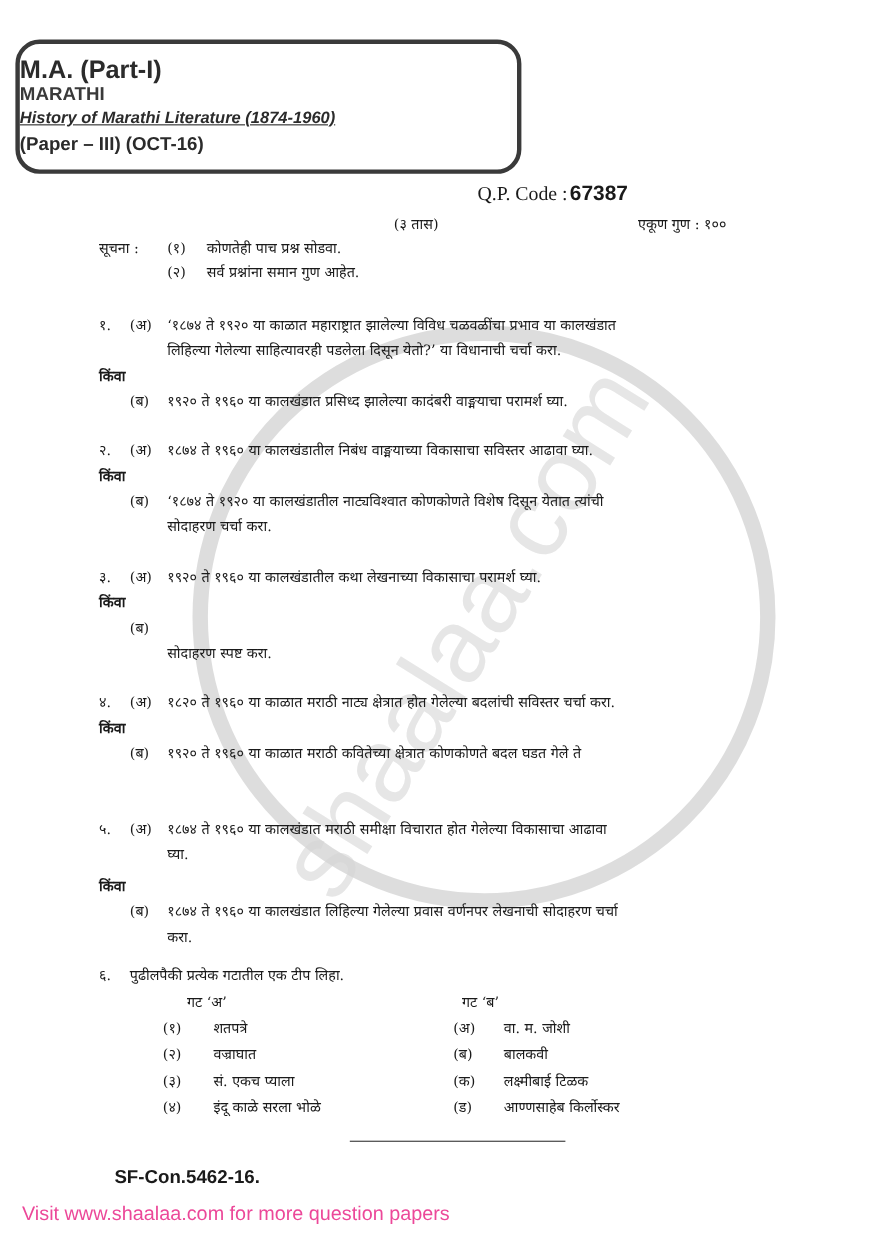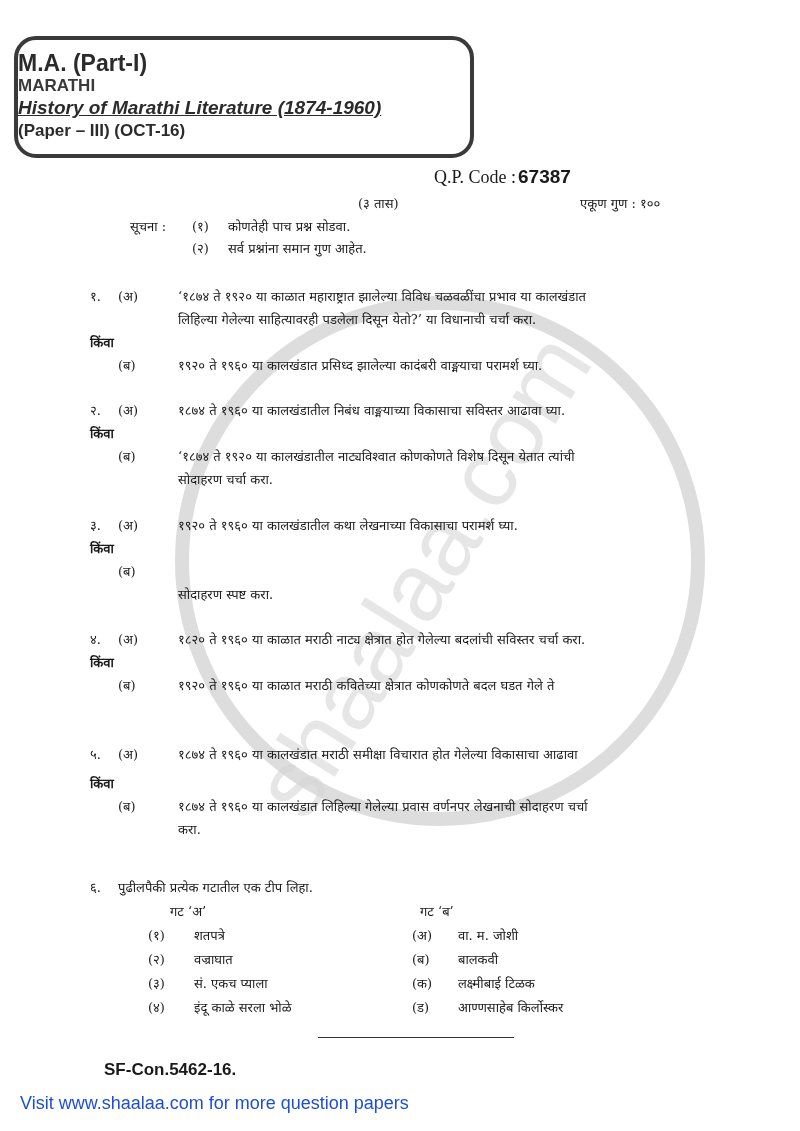--- a/index.html
+++ b/index.html
@@ -4,50 +4,50 @@
 <style>
   html, body { margin: 0; padding: 0; background: #ffffff; }
   body { width: 800px; height: 1131px; position: relative; overflow: hidden;
          font-family: "DejaVu Serif", serif; color: #1a1a1a; }
   .page { position: absolute; inset: 0; }
   .header-box { position: absolute; left: 14px; top: 36px; width: 460px; height: 122px;
                 border: 4px solid #3a3a3a; border-radius: 22px; box-sizing: border-box;
                 font-family: "Liberation Sans", sans-serif; text-align: left; color: #2b2b2b; }
   .hb-course { font-weight: bold; font-size: 23px; margin-top: 10px; line-height: 26px; }
   .hb-subject { font-weight: bold; font-size: 17px; line-height: 20px; color: #3a3a3a; }
-  .hb-title { font-weight: bold; font-style: italic; font-size: 19px; line-height: 24px; text-decoration: underline; }
+  .hb-title { font-weight: bold; font-style: italic; font-size: 15px; line-height: 24px; text-decoration: underline; }
   .hb-paper { font-weight: bold; font-size: 17px; line-height: 22px; }
   .qp { position: absolute; left: 434px; top: 166px; font-size: 18px; font-family: "Liberation Serif", serif; }
   .qp b { font-family: "Liberation Sans", sans-serif; font-size: 19px; margin-left: 2px; }
   .dur { position: absolute; left: 358px; top: 194px; font-size: 13px; }
   .marks { position: absolute; left: 580px; top: 194px; font-size: 13px; }
-  .instr { position: absolute; left: 90px; top: 216px; font-size: 13px; line-height: 22px; margin-left: 40px; }
+  .instr { position: absolute; left: 90px; top: 216px; font-size: 13px; line-height: 22px; }
   .instr .row { display: flex; }
   .instr .lbl { width: 62px; }
   .instr .num { width: 36px; }
   .q { position: absolute; left: 90px; font-size: 13px; line-height: 23px; width: 590px; }
   .q .line { display: flex; }
   .q .qn { width: 28px; flex: none; }
   .q .sub { width: 34px; flex: none; }
-  .q .txt { flex: 1; text-align: justify; margin-left: 26px; }
+  .q .txt { flex: 1; text-align: justify; }
   .q .indent { padding-left: 62px; }
   .q .bsub { padding-left: 28px; }
   .kinva { text-align: left; font-weight: bold; width: 590px; }
   .tips { position: absolute; left: 90px; top: 876px; font-size: 13px; line-height: 24px; }
   .tips .groups { display: flex; margin-left: 0; }
   .tips .col { width: 220px; }
   .tips .gh { padding-left: 80px; }
   .tips .gh2 { padding-left: 60px; }
   .tips .item { display: flex; padding-left: 58px; }
   .tips .col2 .item { padding-left: 52px; }
   .tips .item .n { width: 46px; }
   .rule { position: absolute; left: 318px; top: 1037px; width: 196px; height: 0; border-top: 1px solid #333; }
   .code { position: absolute; left: 104px; top: 1060px; font-family: "Liberation Sans", sans-serif;
           font-weight: bold; font-size: 17px; }
-  .visit { position: absolute; left: 20px; top: 1093px; font-family: "Liberation Sans", sans-serif; font-size: 18px; color: #1d4ed8; }
+  .visit { position: absolute; left: 20px; top: 1093px; font-family: "Liberation Sans", sans-serif; font-size: 18px; color: #ec4899; }
   .watermark { position: absolute; left: 175px; top: 296px; width: 530px; height: 530px;
                border: 14px solid #d2d2d2; border-radius: 50%; box-sizing: border-box; opacity: 0.75; pointer-events: none; }
   .wm-text { position: absolute; left: 150px; top: 520px; font-family: "Liberation Sans", sans-serif;
              font-size: 96px; color: #d6d6d6; transform: rotate(-58deg); opacity: 0.6; pointer-events: none; white-space: nowrap; }
 </style>
 </head>
 <body>
 
 <div class="page">
 
@@ -139,20 +139,23 @@
         <span class="txt">१९२० ते १९६० या काळात मराठी कवितेच्या क्षेत्रात कोणकोणते बदल घडत गेले ते</span>
       </div>
   </div>
 
   <div class="q" style="top:743px">
     <div class="line">
         <span class="qn">५.</span>
         <span class="sub">(अ)</span>
         <span class="txt">१८७४ ते १९६० या कालखंडात मराठी समीक्षा विचारात होत गेलेल्या विकासाचा आढावा</span>
       </div>
+    <div class="line indent">
+        <span class="txt">घ्या.</span>
+      </div>
     <div class="kinva" style="margin-top:6px">किंवा</div>
     <div class="line bsub">
         <span class="sub">(ब)</span>
         <span class="txt">१८७४ ते १९६० या कालखंडात  लिहिल्या गेलेल्या प्रवास वर्णनपर लेखनाची सोदाहरण चर्चा</span>
       </div>
     <div class="line indent">
         <span class="txt">करा.</span>
       </div>
   </div>
 

